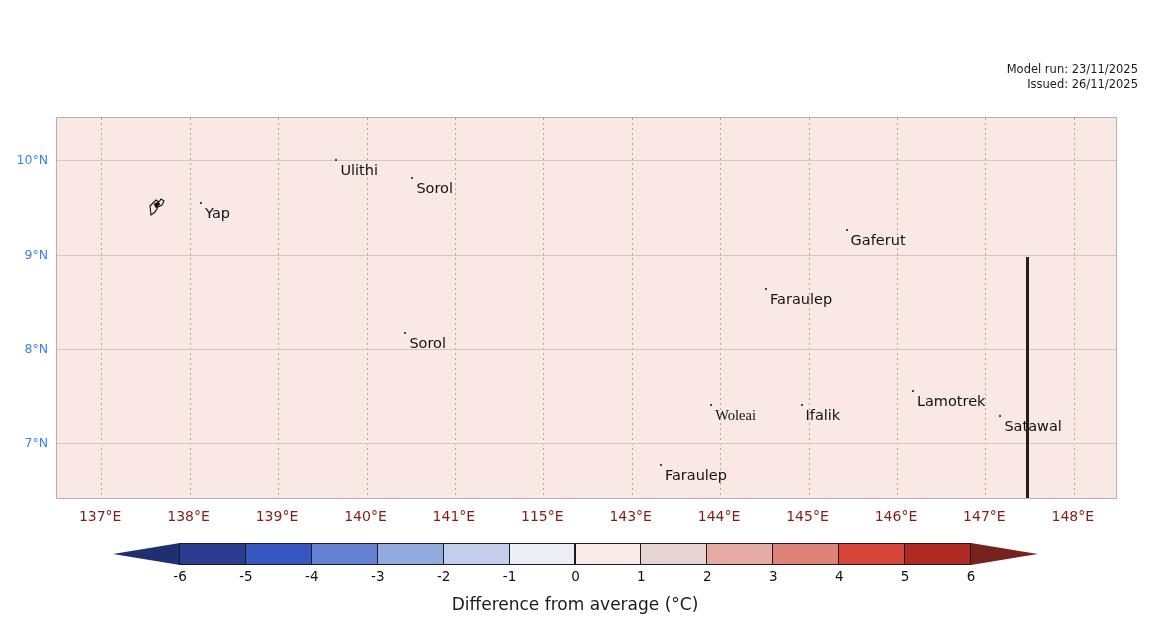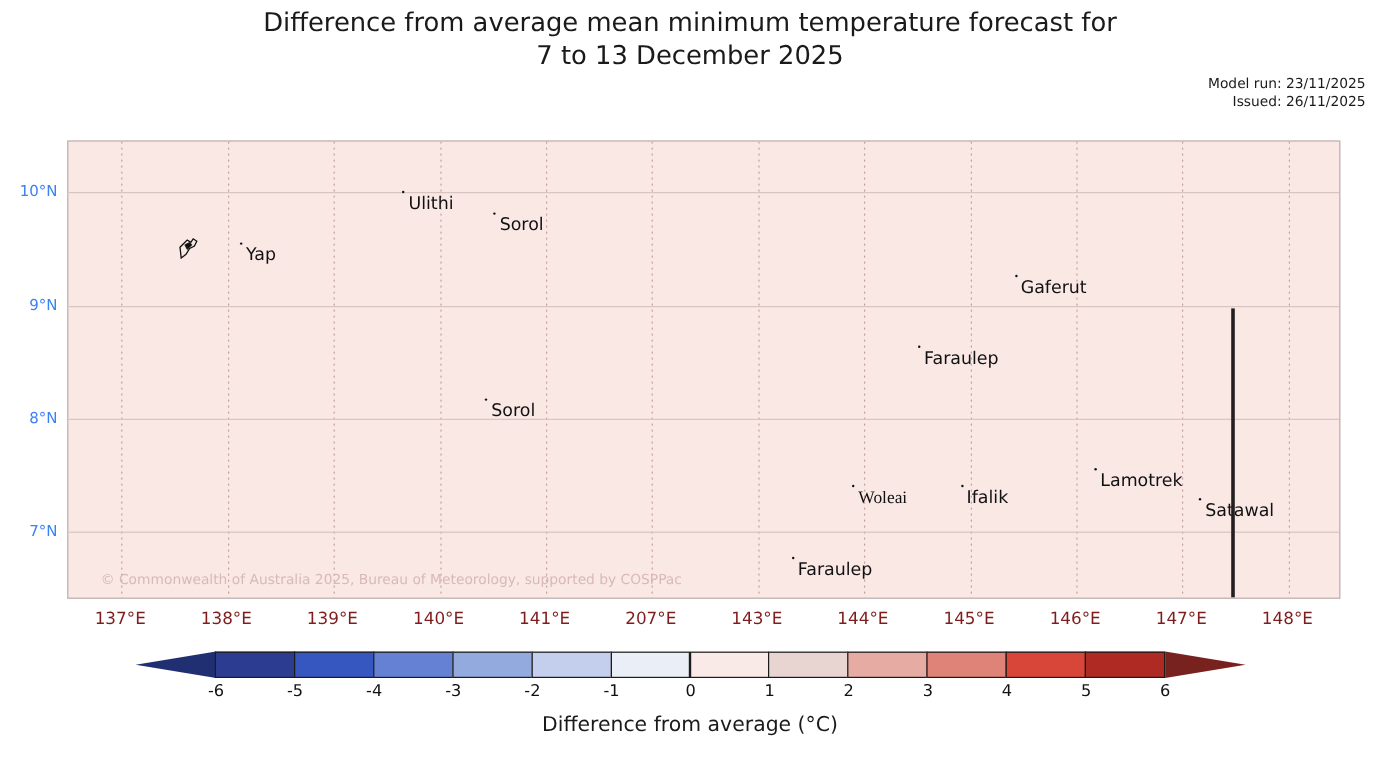--- a/index.html
+++ b/index.html
@@ -60,24 +60,20 @@
   .cb-ext.right{right:-67px;border-top:11px solid transparent;border-bottom:11px solid transparent;border-left:67px solid #782220;}
 
   .cbtick{position:absolute;top:568px;font-size:13.5px;color:#111;transform:translateX(-50%);white-space:nowrap;}
   .cb-label{position:absolute;left:0;top:594px;width:1150px;text-align:center;font-size:17px;color:#1a1a1a;}
 </style>
 </head>
 <body>
 
 <div id="page">
 
-  <div class="title">
-    <span>Difference from average mean minimum temperature forecast for</span>
-    <span>7 to 13 December 2025</span>
-  </div>
 
 
   <div class="meta-right">
     <span>Model run: 23/11/2025</span>
     <span>Issued: 26/11/2025</span>
   </div>
 
   <div id="map-axes">
     <div id="gridlines">
         <div class="grid-v" style="left: 44.2px;"></div>
@@ -141,30 +137,29 @@
         <div class="place" style="left: 943.4px; top: 300.9px;">
           <span class="dot"></span>
           <span class="nm">Satawal</span>
         </div>
         <div class="place" style="left: 603.9px; top: 349.9px;">
           <span class="dot"></span>
           <span class="nm">Faraulep</span>
         </div>
       </div>
     <div class="boundary" style="left:969px;top:139px;bottom:0;"></div>
-    <div class="credit">© Commonwealth of Australia 2025, Bureau of Meteorology, supported by COSPPac</div>
   </div>
 
   <div id="xticks">
       <div class="xtick" style="left: 100.2px;">137°E</div>
       <div class="xtick" style="left: 188.6px;">138°E</div>
       <div class="xtick" style="left: 277px;">139°E</div>
       <div class="xtick" style="left: 365.5px;">140°E</div>
       <div class="xtick" style="left: 453.9px;">141°E</div>
-      <div class="xtick" style="left: 542.3px;">207°E</div>
+      <div class="xtick" style="left: 542.3px;">115°E</div>
       <div class="xtick" style="left: 630.7px;">143°E</div>
       <div class="xtick" style="left: 719.1px;">144°E</div>
       <div class="xtick" style="left: 807.5px;">145°E</div>
       <div class="xtick" style="left: 896px;">146°E</div>
       <div class="xtick" style="left: 984.4px;">147°E</div>
       <div class="xtick" style="left: 1072.8px;">148°E</div>
     </div>
   <div id="yticks">
       <div class="ytick" style="top: 159.4px;">
         <span class="ytick-in">10°N</span>

